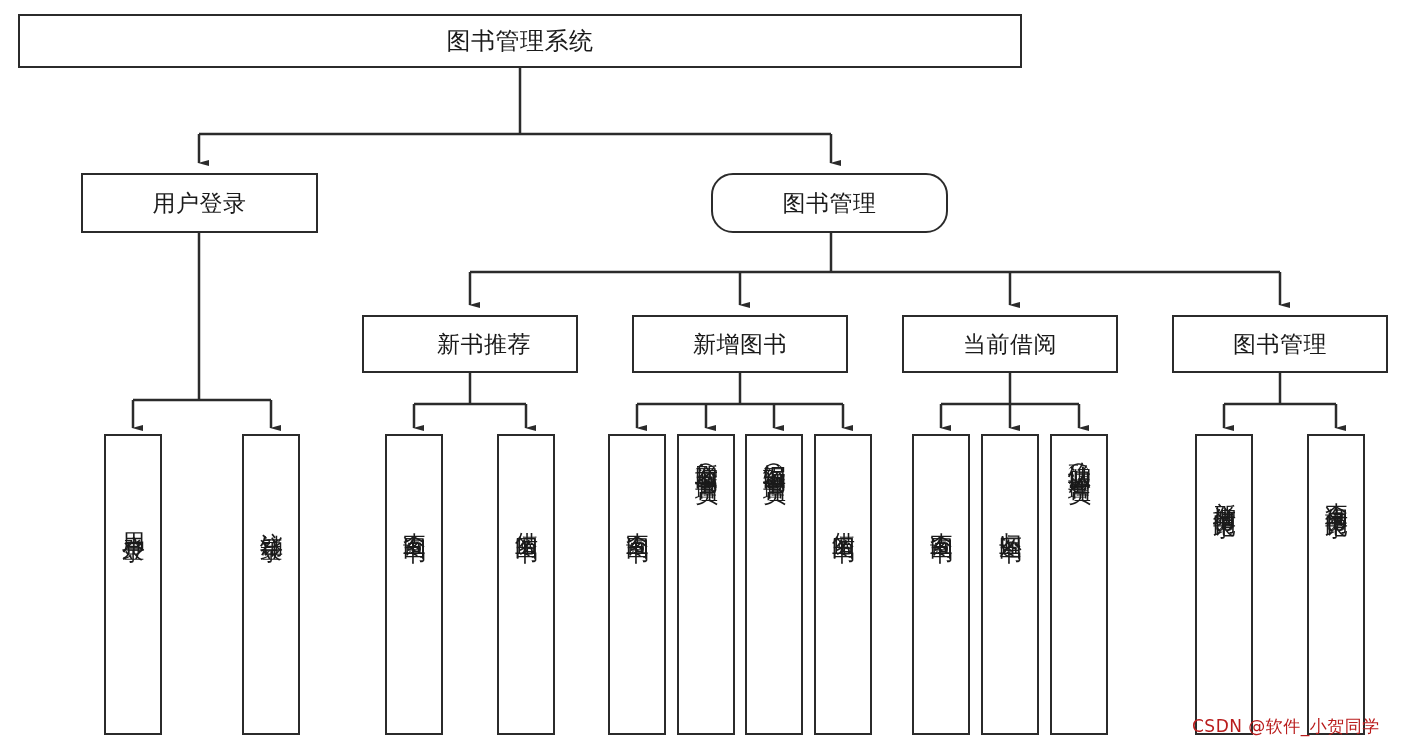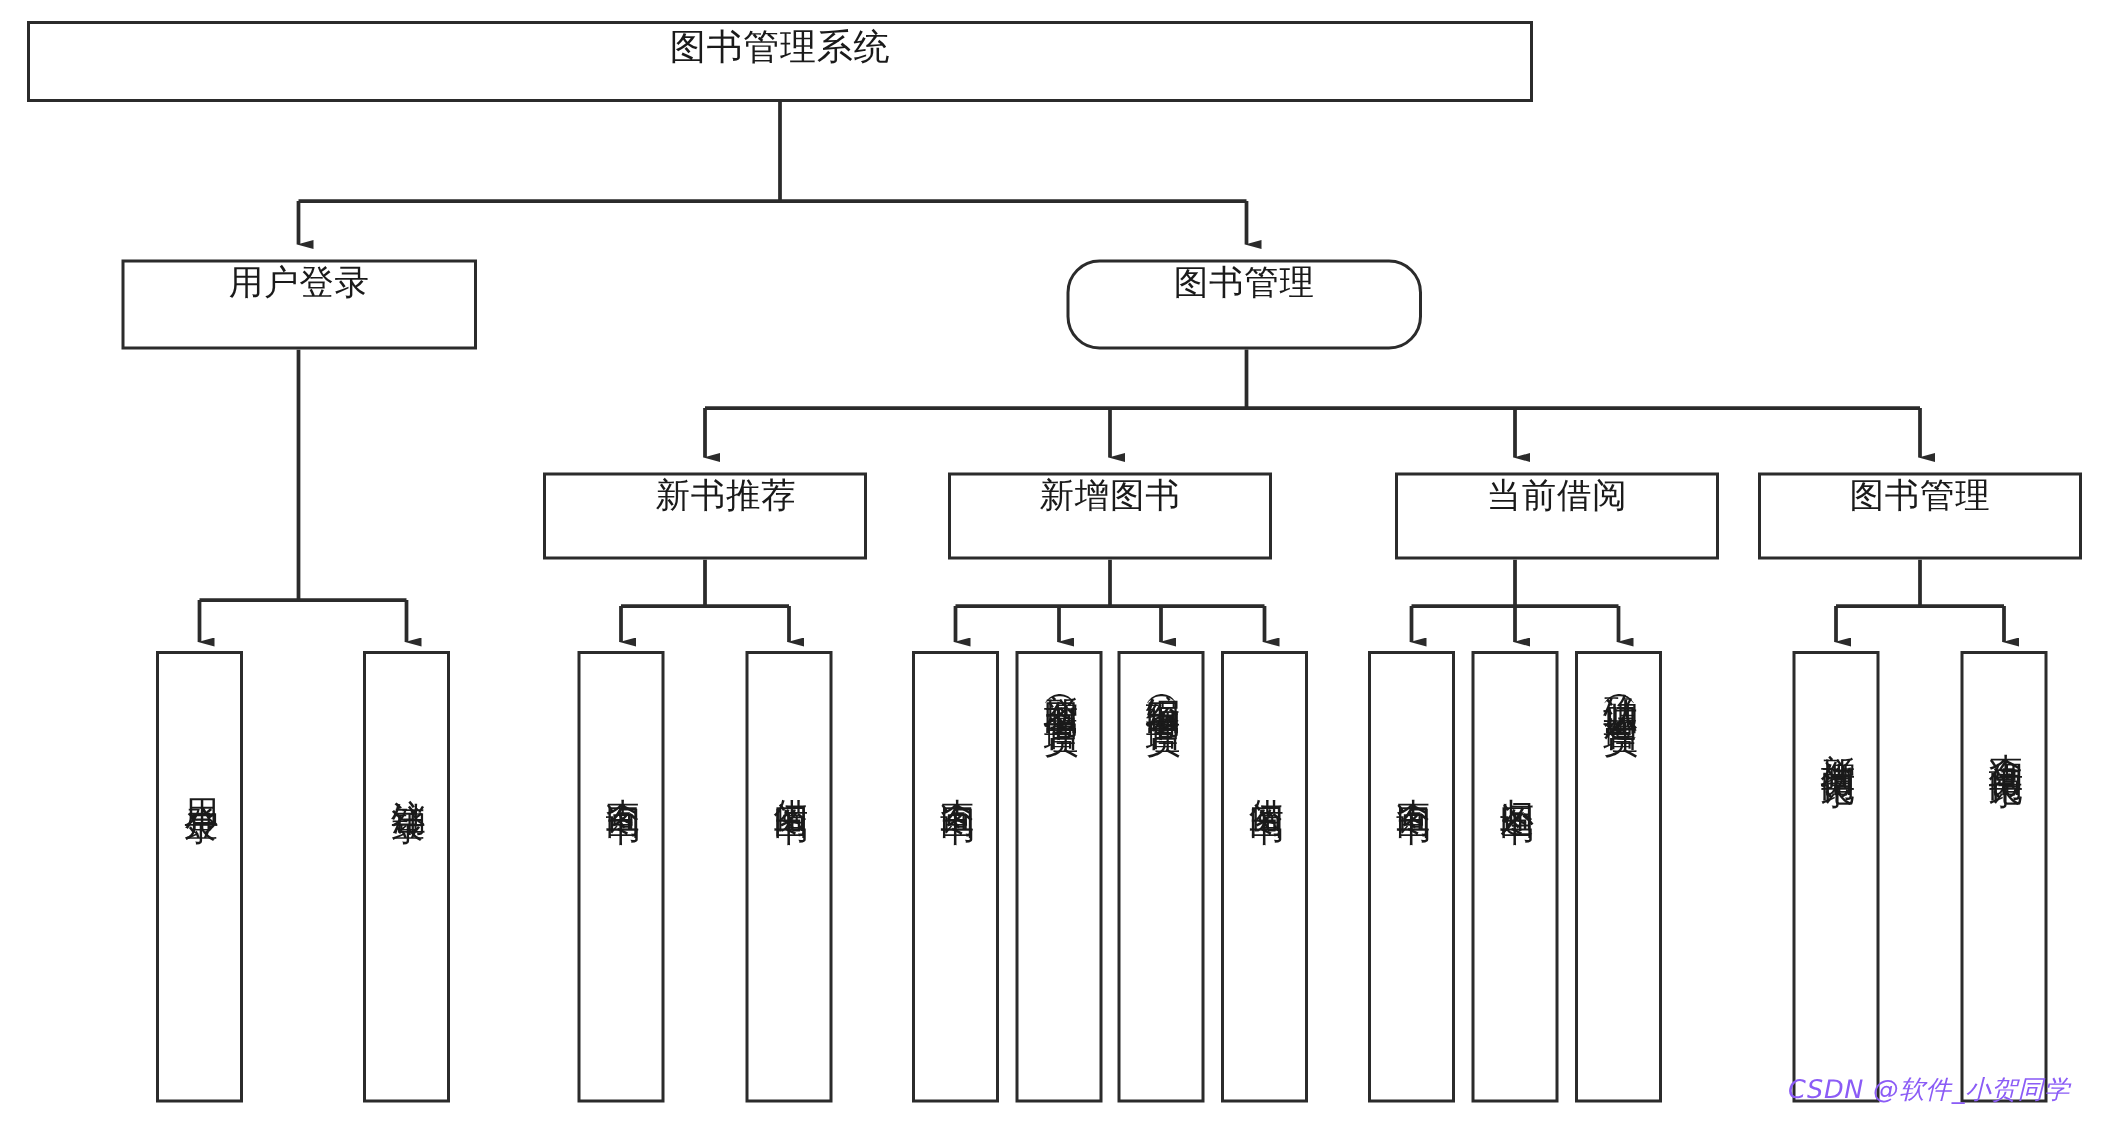--- a/index.html
+++ b/index.html
@@ -24,20 +24,21 @@
     width: 1405px;
     height: 747px;
     pointer-events: none;
   }
   .node {
     position: absolute;
     box-sizing: border-box;
     border: 2.5px solid #2b2b2b;
     background: #ffffff;
     display: flex;
+    align-items: center;
     justify-content: center;
     color: #1a1a1a;
   }
   .node .label {
     font-size: 23px;
     line-height: 1.25;
     letter-spacing: 0.5px;
     white-space: nowrap;
   }
   .node.root .label { font-size: 24px; }
@@ -50,24 +51,23 @@
     writing-mode: vertical-rl;
     text-orientation: upright;
     font-size: 23px;
     line-height: 1.12;
     letter-spacing: 3px;
     white-space: nowrap;
   }
   .watermark {
     position: absolute;
     font-size: 17px;
-    color: #8b5cf6;
+    color: #b91c1c;
     white-space: nowrap;
     letter-spacing: 0.5px;
-    font-style: italic;
   }
 </style>
 </head>
 <body>
 
 <div id="canvas">
 
   <svg class="edges" viewBox="0 0 1405 747">
     <defs>
       <marker id="arrow" markerWidth="10" markerHeight="12" refX="3" refY="10" orient="auto" markerUnits="userSpaceOnUse">
@@ -128,21 +128,21 @@
   <div class="node" style="left:711px; top:173px; width:237px; height:60px;border-radius:22px;">
     <span class="label">图书管理</span>
   </div>
 
   <div class="node" style="left:362px; top:315px; width:216px; height:58px;padding-left:28px;">
     <span class="label">新书推荐</span>
   </div>
   <div class="node" style="left:632px; top:315px; width:216px; height:58px;">
     <span class="label">新增图书</span>
   </div>
-  <div class="node" style="left:902px; top:315px; width:216px; height:58px;margin-left:28px;">
+  <div class="node" style="left:902px; top:315px; width:216px; height:58px;">
     <span class="label">当前借阅</span>
   </div>
   <div class="node" style="left:1172px; top:315px; width:216px; height:58px;">
     <span class="label">图书管理</span>
   </div>
 
   <div class="node vert" style="left:104px; top:434px; width:58px; height:301px; padding-top:78px;">
     <span class="label">用户登录</span>
   </div>
   <div class="node vert" style="left:242px; top:434px; width:58px; height:301px; padding-top:78px;">

